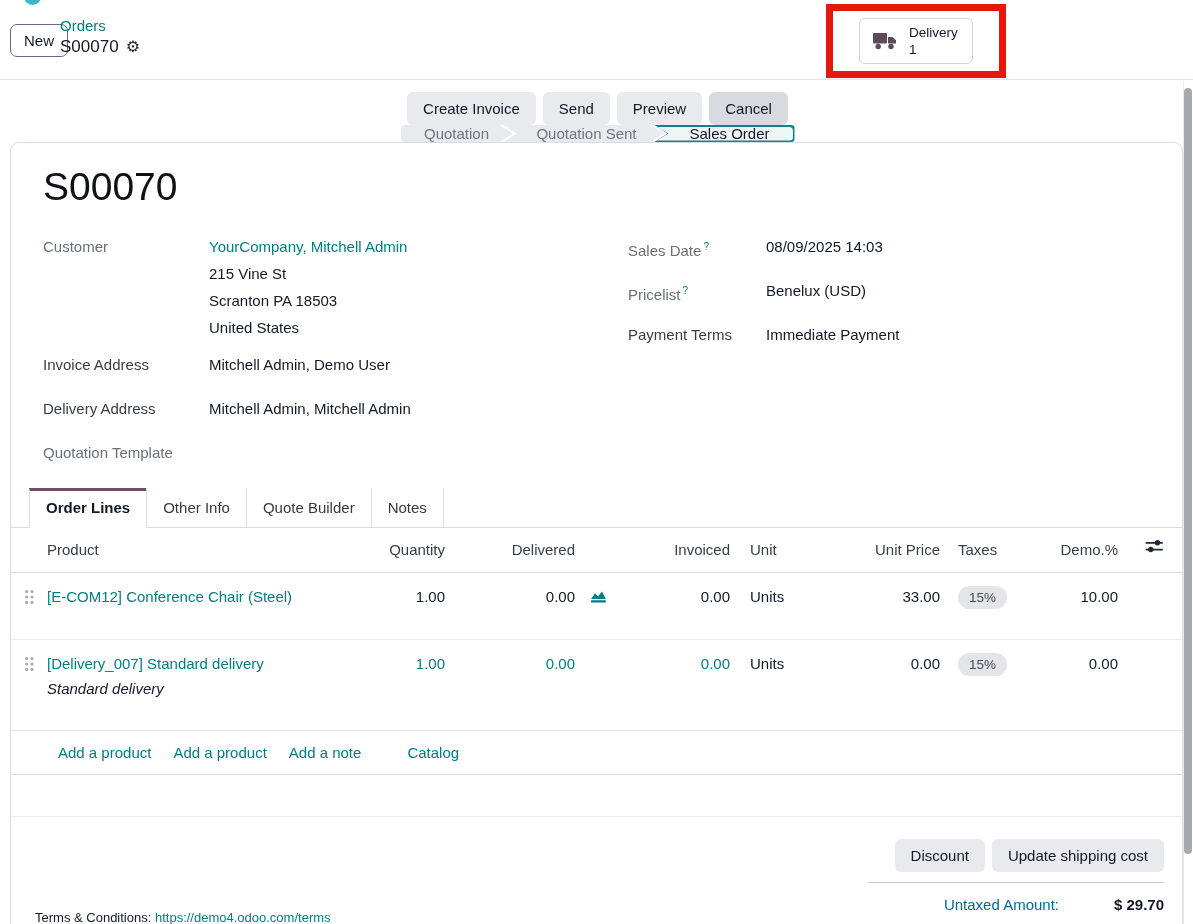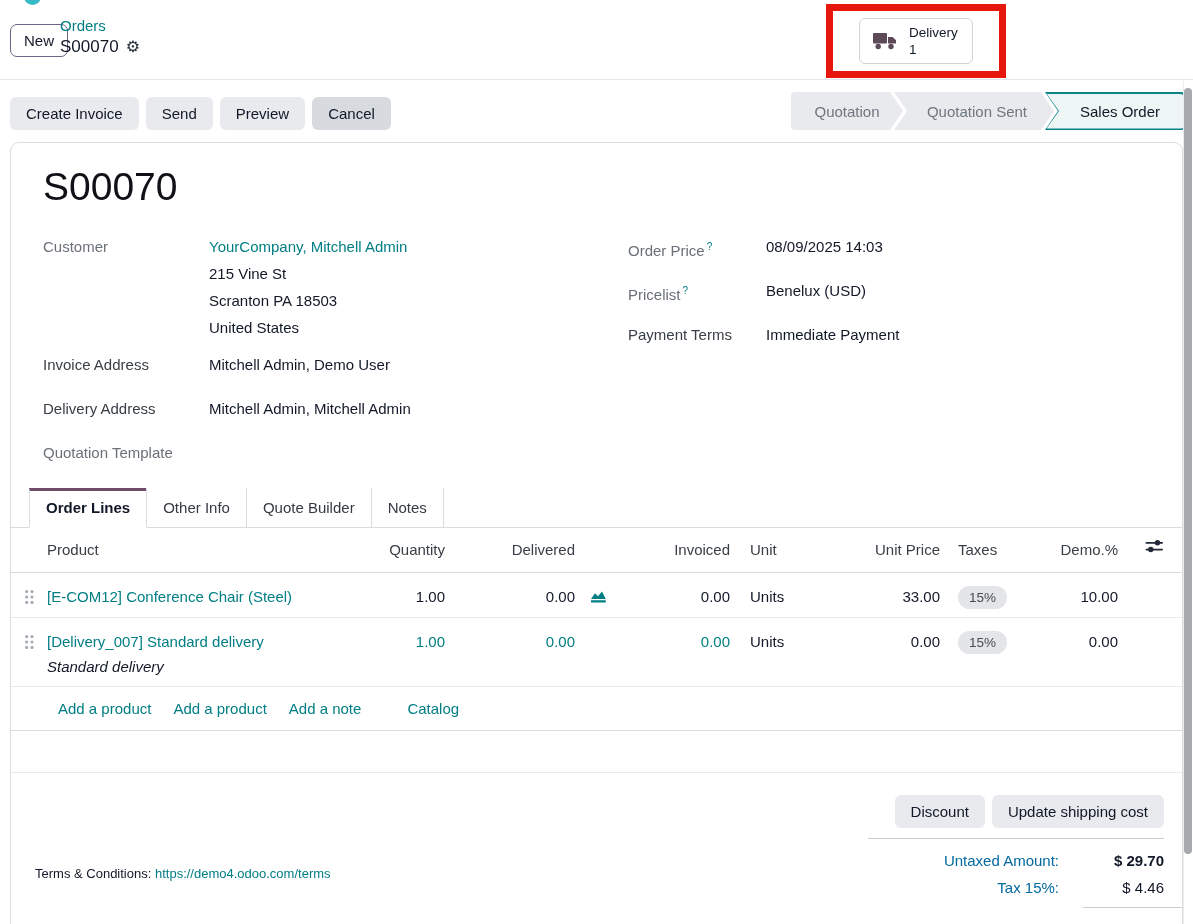--- a/index.html
+++ b/index.html
@@ -33,21 +33,21 @@
   .delivery-btn {
     display:flex; align-items:center; gap:10px;
     background:#fff; border:1px solid #d0d3d8; border-radius:6px;
     padding:5px 14px 5px 12px; cursor:pointer; font-family:inherit;
   }
   .delivery-text { text-align:left; line-height:17px; font-size:13.5px; color:#111827; }
 
   
   .controlbar {
     position:relative; height:62px; padding:12px 8px 12px 10px;
-    display:flex; align-items:flex-end; justify-content:space-between; background:#fff;
+    display:flex; align-items:center; justify-content:space-between; background:#fff;flex-direction:column;
   }
   .btn-group { display:flex; gap:7px; }
   .btn {
     background:#e8eaed; border:none; border-radius:6px;
     padding:8px 16px; font-size:15px; color:#111827; cursor:pointer;
     font-family:inherit; white-space:nowrap;
   }
   .btn.cancel { background:#d7dade; }
 
   .statusbar { display:flex; height:38px; align-items:stretch; }
@@ -107,21 +107,21 @@
 
   
   .grid-row {
     display:grid;
     grid-template-columns:36px minmax(0,1fr) 110px 130px 155px 95px 115px 110px 70px 56px;
     align-items:start;
   }
   .thead { border-bottom:1px solid #d9dce0; font-weight:500; color:#383e45; }
   .thead > div { padding-top:11px; padding-bottom:11px; line-height:22px; }
   .trow { border-bottom:1px solid #e8eaee; }
-  .trow > div { padding-top:13px; padding-bottom:8px; line-height:22px; }
+  .trow > div { padding-top:13px; padding-bottom:30px; line-height:22px; }
   .c-right { text-align:right; padding-right:6px; }
   .c-unit { padding-left:14px; }
   .c-tax { padding-left:12px; }
   .c-disc { text-align:right; padding-right:8px; }
   .c-gear { display:flex; justify-content:center; align-items:center; }
   .cell-delivered { position:relative; }
   .forecast-icon { position:absolute; right:-26px; top:15px; cursor:pointer; }
   .thead .c-gear { cursor:pointer; }
   .drag-handle { display:flex; justify-content:center; padding-top:16px !important; cursor:grab; }
   .prod-desc { font-style:italic; color:#111827; margin-top:3px; }
@@ -230,21 +230,21 @@
         </div>
         <div class="frow">
           <div class="flabel fl-left lbl-muted">Quotation Template</div>
           <div class="fvalue"></div>
         </div>
       </div>
 
       <div>
         <div class="frow mb13">
           <div class="flabel fl-right lbl-muted">
-            <span>Order Price</span><span class="help-sup">?</span>
+            <span>Sales Date</span><span class="help-sup">?</span>
           </div>
           <div class="fvalue">08/09/2025 14:03</div>
         </div>
         <div class="frow mb13">
           <div class="flabel fl-right lbl-muted">
             <span>Pricelist</span><span class="help-sup">?</span>
           </div>
           <div class="fvalue">Benelux (USD)</div>
         </div>
         <div class="frow">

